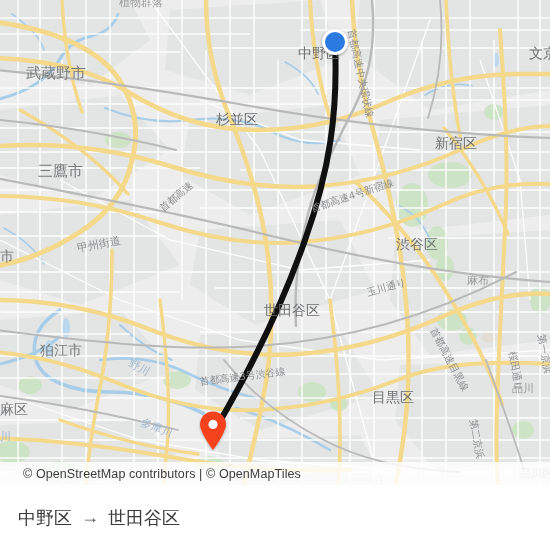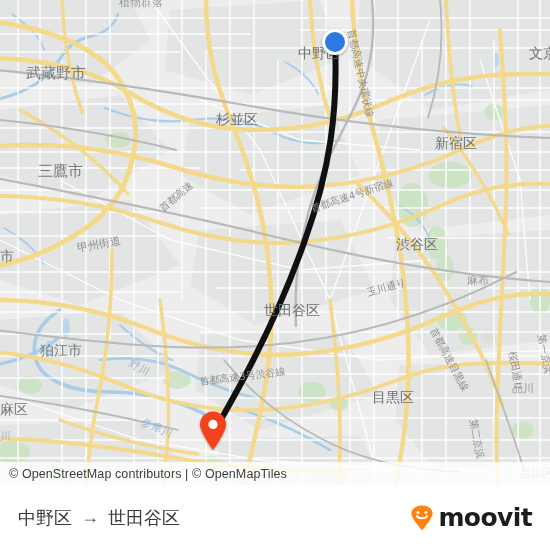--- a/index.html
+++ b/index.html
@@ -41,20 +41,21 @@
     align-items: center;
     padding-left: 9px;
     z-index: 40;
   }
   #attribution .attr-text {
     font-size: 12.5px;
     color: #3c3c3c;
     letter-spacing: .1px;
     white-space: nowrap;
     font-family: "Liberation Sans", "DejaVu Sans", sans-serif;
+    margin-left: 14px;
   }
 
   
   #take-me-there {
     position: absolute;
     left: 165px;
     top: 224px;
     width: 220px;
     height: 44px;
     background: #1278c8;
@@ -358,24 +359,15 @@
 
   </div>
 
   <div id="footer">
     <div id="route-summary">
       <span class="place">中野区</span>
       <span class="arrow">→</span>
       <span class="place">世田谷区</span>
     </div>
 
-    <div id="moovit-logo">
-      <svg width="26" height="26" viewBox="0 0 26 26" xmlns="http://www.w3.org/2000/svg">
-        <path d="M13 25.5 C 13 25.5, 23.6 13.6, 23.6 8.6 C 23.6 3.4, 18.9 0.4, 13 0.4 C 7.1 0.4, 2.4 3.4, 2.4 8.6 C 2.4 13.6, 13 25.5, 13 25.5 Z" fill="#ff8210"></path>
-        <circle cx="9.1" cy="7.4" r="1.5" fill="#ffffff"></circle>
-        <circle cx="16.9" cy="7.4" r="1.5" fill="#ffffff"></circle>
-        <path d="M8 11.2 C 9.7 13.9, 16.3 13.9, 18 11.2" stroke="#ffffff" stroke-width="2.1" fill="none" stroke-linecap="round"></path>
-      </svg>
-      <span class="wordmark">moovit</span>
-    </div>
   </div>
 
 </div>
 
 </body></html>

